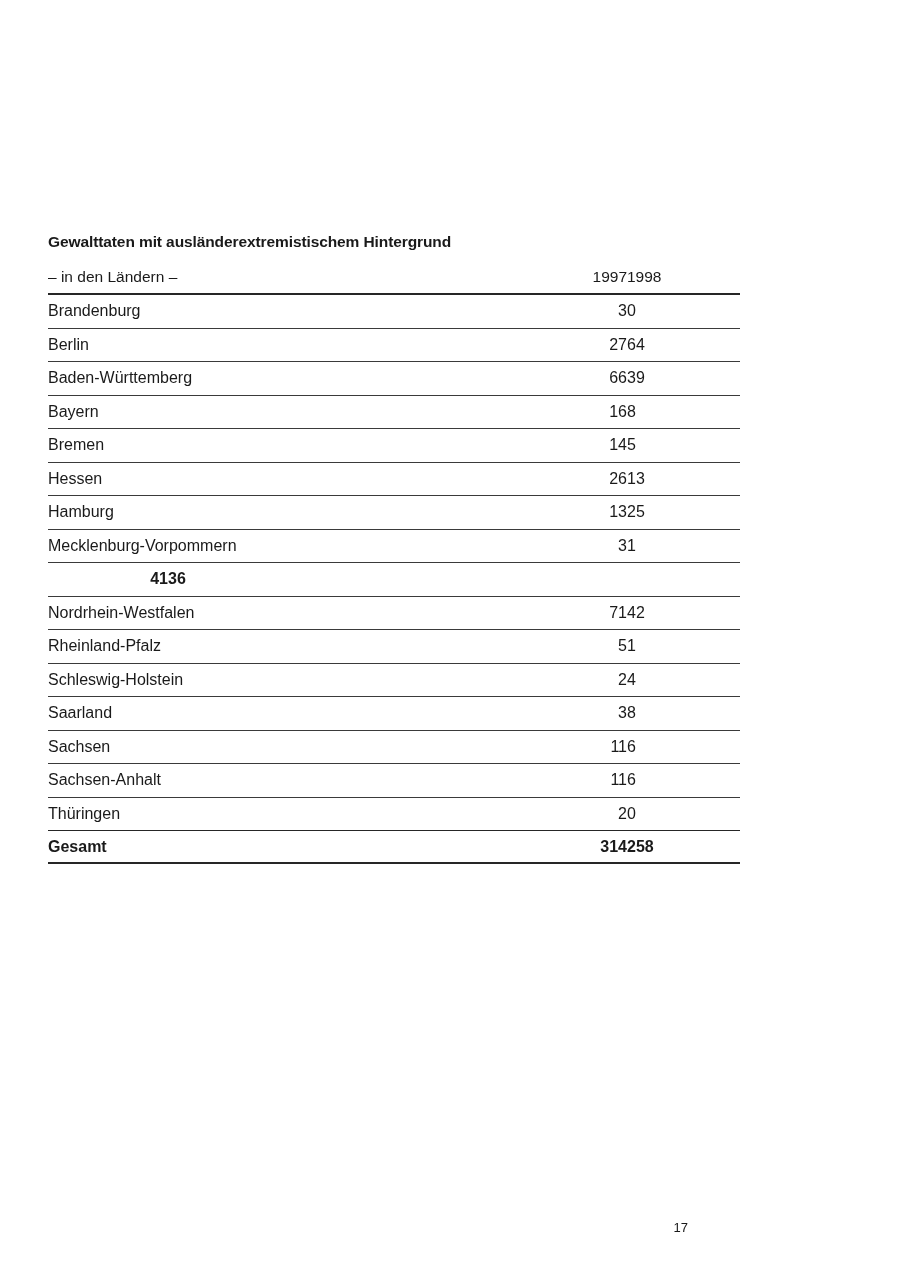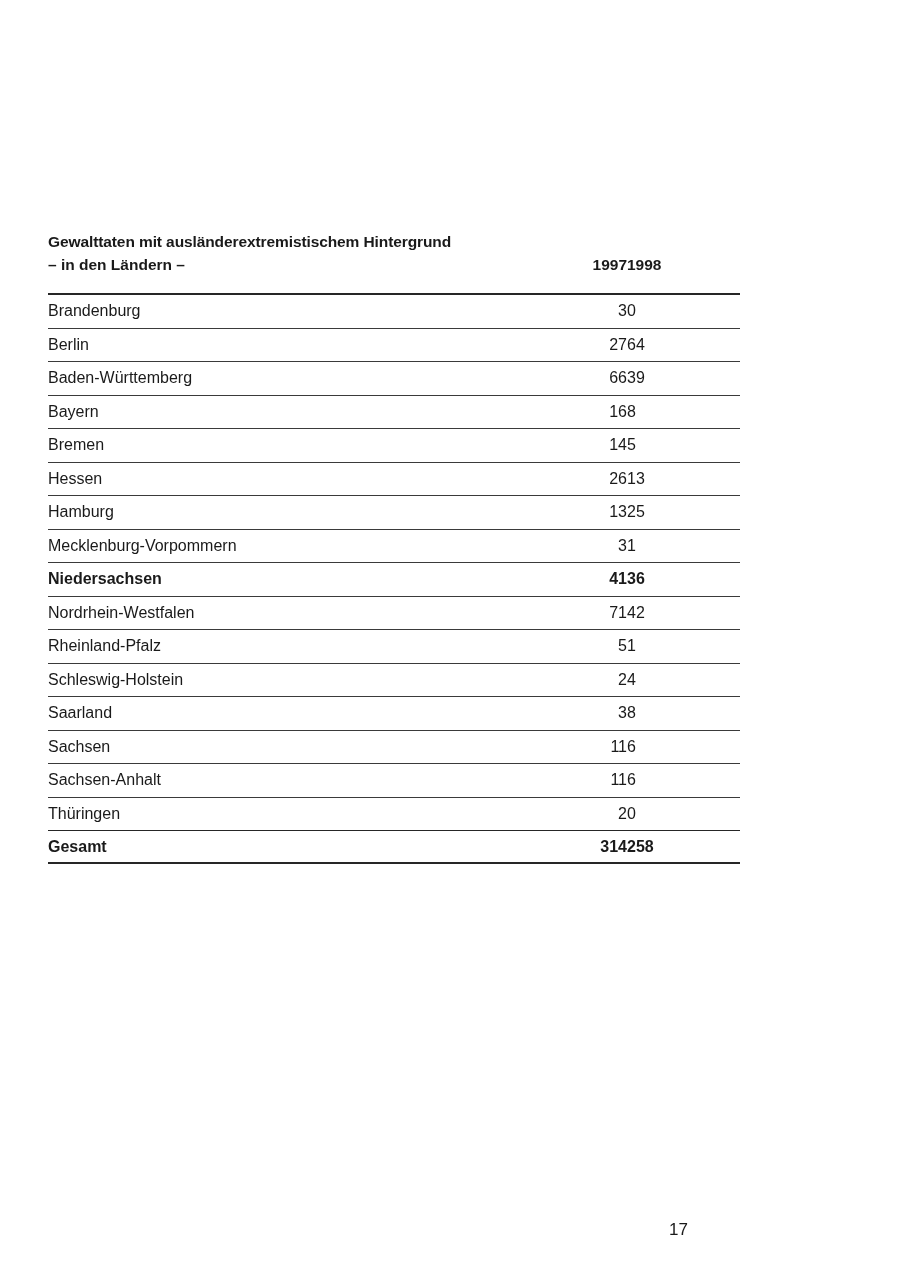--- a/index.html
+++ b/index.html
@@ -26,25 +26,25 @@
     font-size: 15.5px;
     font-weight: bold;
     line-height: 20px;
     letter-spacing: -0.1px;
     white-space: nowrap;
   }
   .t-head {
     display: flex;
     align-items: flex-end;
     height: 43px;
-    padding-bottom: 19px;
+    padding-bottom: 7px;
     padding-right: 42px;
     border-bottom: 2px solid #262626;
     box-sizing: border-box;
-    font-weight: bold;
+    font-weight: normal;
     font-size: 15.5px;
   }
   .t-row {
     display: flex;
     align-items: center;
     height: 33.5px;
     padding-right: 42px;
     border-bottom: 1px solid #3a3a3a;
     box-sizing: border-box;
     font-size: 16px;
@@ -66,21 +66,21 @@
     flex: 0 0 120px;
     text-align: right;
   }
   .c-y2 {
     flex: 0 0 121px;
   }
   .page-number {
     position: absolute;
     right: 52px;
     top: 1220px;
-    font-size: 17px;
+    font-size: 13px;
     color: #1a1a1a;
   }
 </style>
 </head>
 <body>
 
 <div class="page">
 
   <div class="doc-table">
 
@@ -135,21 +135,20 @@
     <div class="c-y2">25</div>
   </div>
 
   <div class="t-row">
     <div class="c-land">Mecklenburg-Vorpommern</div>
     <div class="c-y1">3</div>
     <div class="c-y2">1</div>
   </div>
 
   <div class="t-row bold">
-    <div class="c-land">Niedersachsen</div>
     <div class="c-y1">41</div>
     <div class="c-y2">36</div>
   </div>
 
   <div class="t-row">
     <div class="c-land">Nordrhein-Westfalen</div>
     <div class="c-y1">71</div>
     <div class="c-y2">42</div>
   </div>
 

